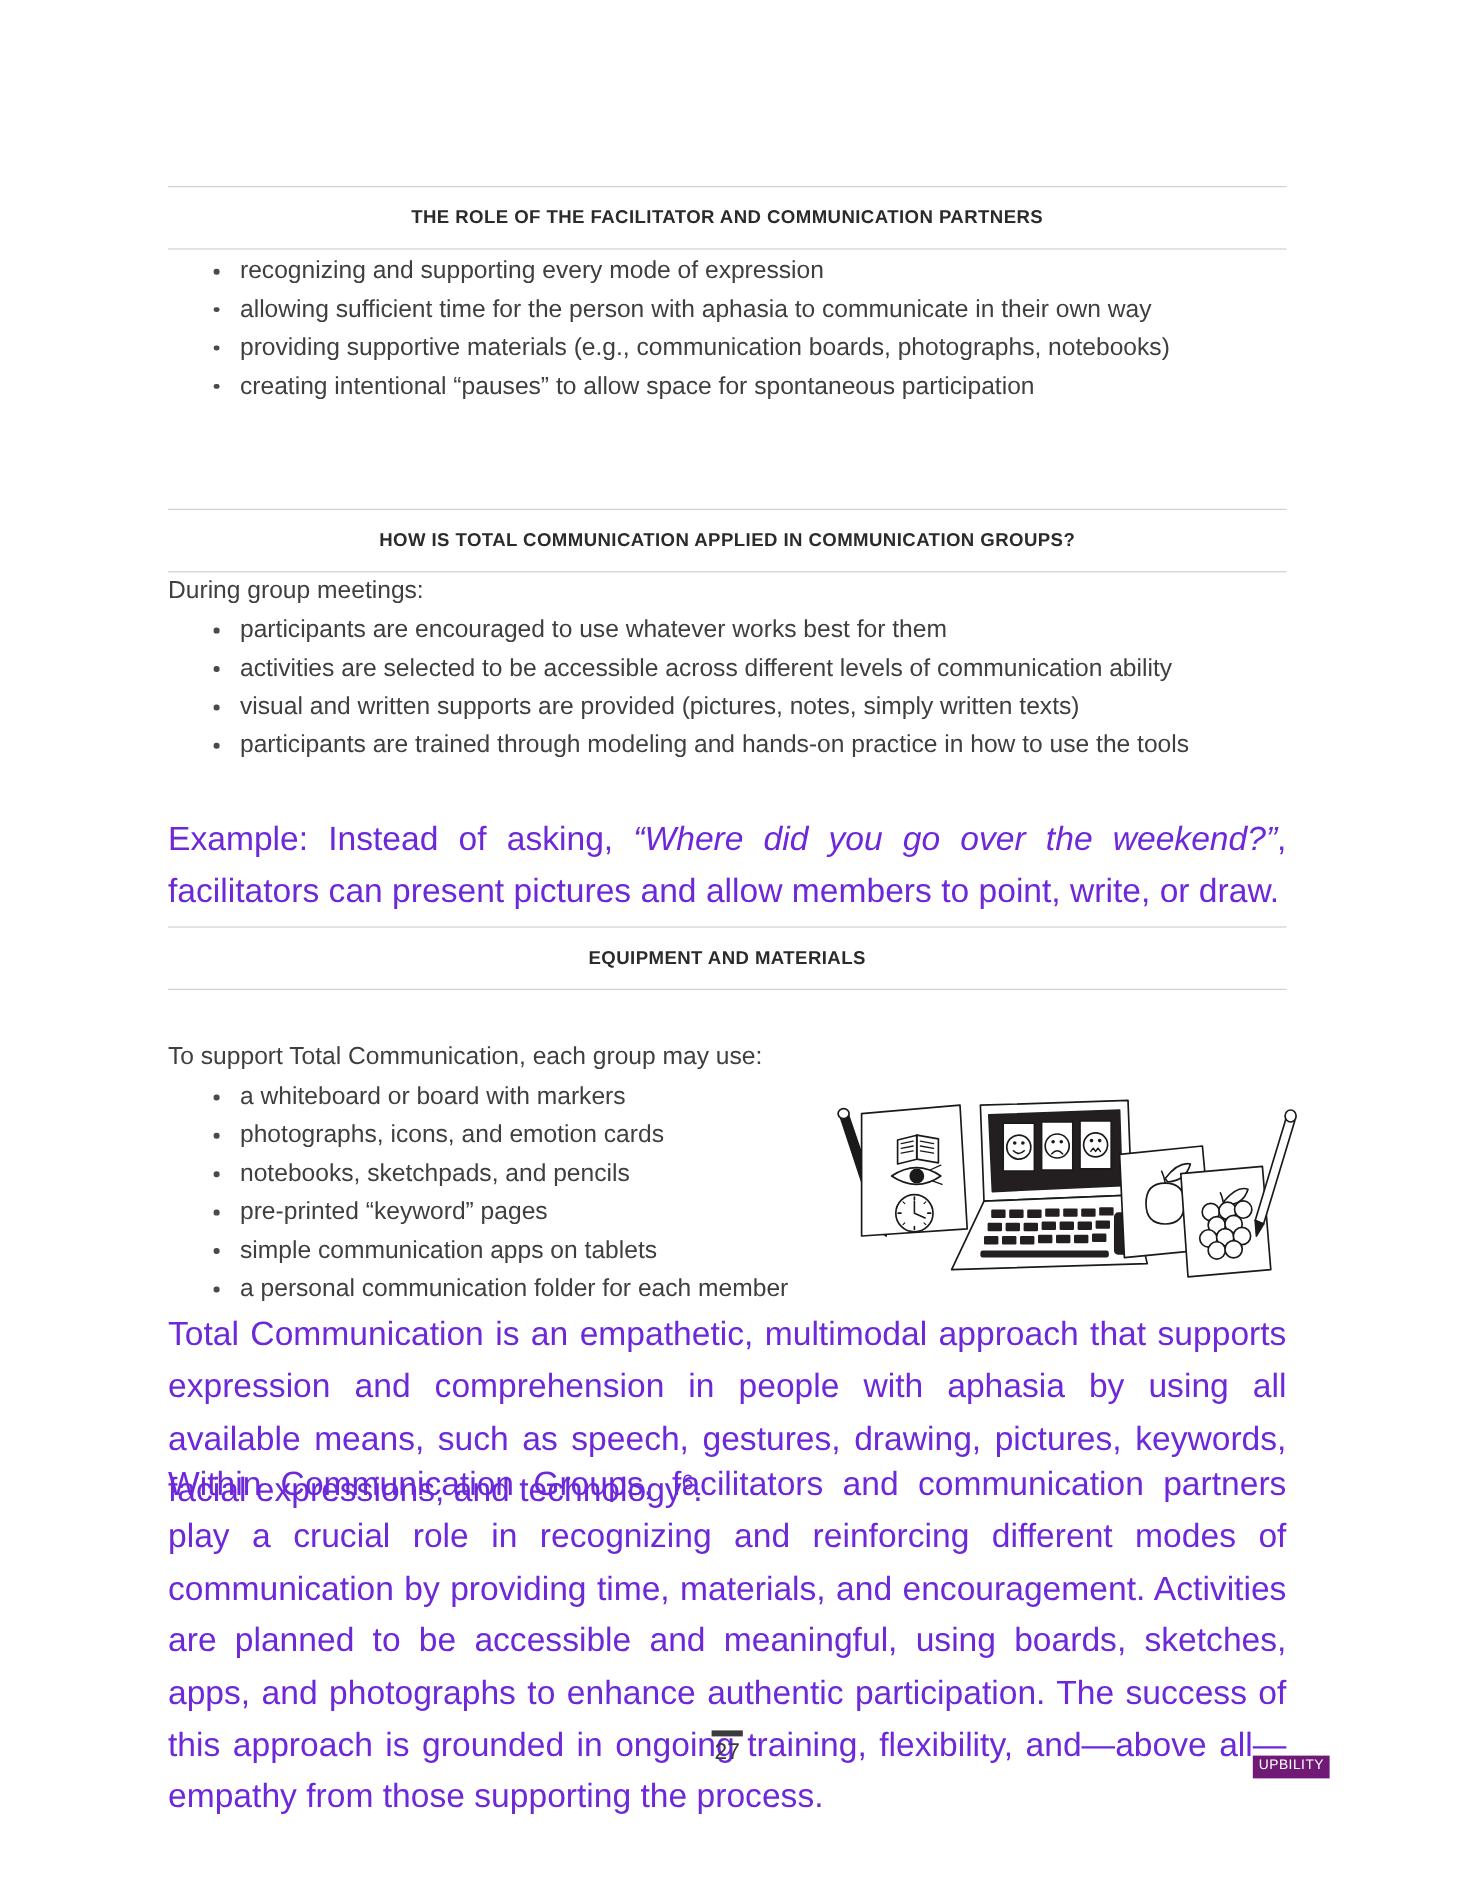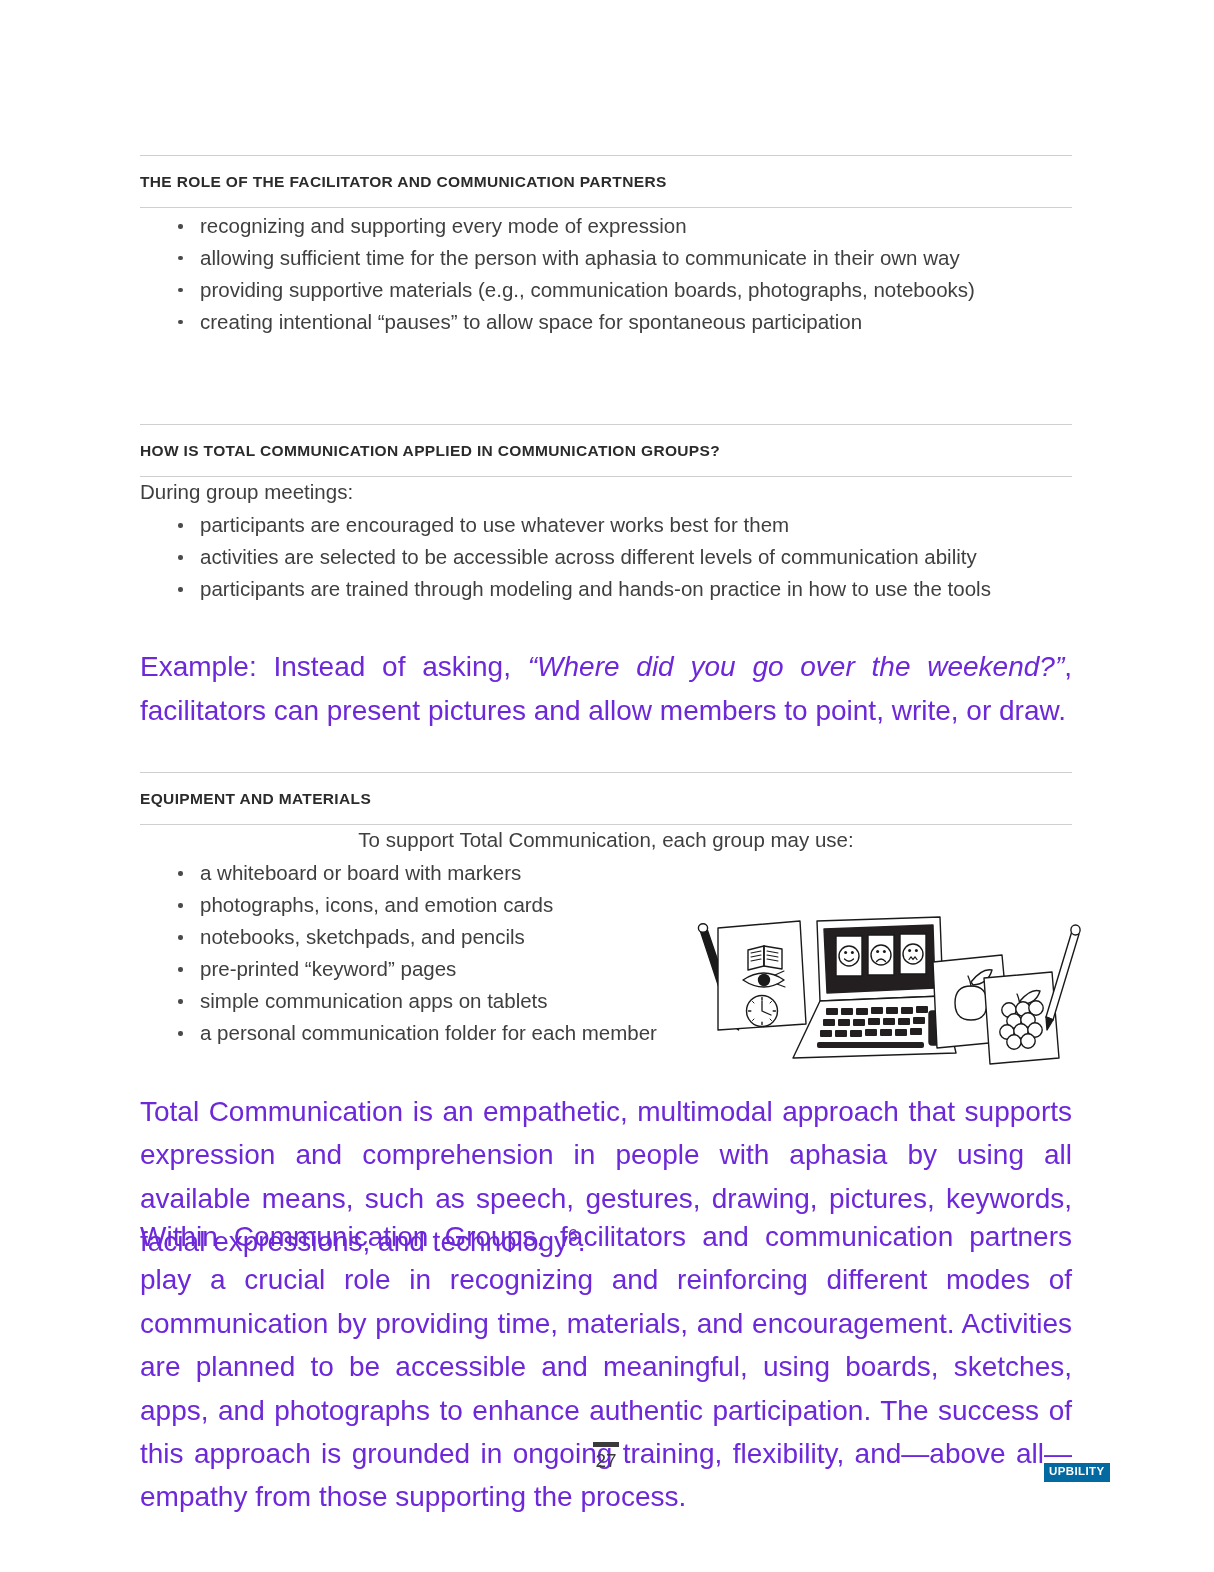--- a/index.html
+++ b/index.html
@@ -18,20 +18,21 @@
     left: 140px;
     top: 0;
     width: 932px;
     height: 1572px;
   }
 
   
   .section-head {
     border-top: 1px solid #cfcfcf;
     border-bottom: 1px solid #cfcfcf;
+    text-align: center;
     font-size: 15.5px;
     font-weight: bold;
     letter-spacing: 0.35px;
     color: #2b2b2b;
     padding: 17px 0 16px 0;
   }
 
   
   .lead {
     font-size: 20.5px;
@@ -99,24 +100,24 @@
   }
   .footer-page {
     font-size: 19px;
     color: #3b3b3b;
     line-height: 1;
   }
   .logo {
     position: absolute;
     left: 904px;
     top: 1463px;
-    background: #0369a1;
+    background: #701a75;
     color: #ffffff;
     font-size: 11.5px;
-    font-weight: bold;
+    font-weight: normal;
     letter-spacing: 0.4px;
     padding: 3px 5px 4px 5px;
     line-height: 1;
   }
 </style>
 </head>
 <body>
 
 <div class="page">
 
@@ -129,28 +130,29 @@
       <li>creating intentional “pauses” to allow space for spontaneous participation</li>
     </ul>
   </div>
 
   <div class="blk" style="top:424px;">
     <div class="section-head">HOW IS TOTAL COMMUNICATION APPLIED IN COMMUNICATION GROUPS?</div>
     <p class="lead" style="">During group meetings:</p>
     <ul class="bullets">
       <li>participants are encouraged to use whatever works best for them</li>
       <li>activities are selected to be accessible across different levels of communication ability</li>
+      <li>visual and written supports are provided (pictures, notes, simply written texts)</li>
       <li>participants are trained through modeling and hands-on practice in how to use the tools</li>
     </ul>
     <p class="para" style="margin-top:40px;"><span>Example: Instead of asking, </span><em>“Where did you go over the weekend?”</em><span>, facilitators can present pictures and allow members to point, write, or draw.</span></p>
   </div>
 
   <div class="blk" style="top:772px;">
     <div class="section-head">EQUIPMENT AND MATERIALS</div>
-    <p class="lead" style="text-align:center;">To support Total Communication, each group may use:</p>
+    <p class="lead" style="margin-top:41px;">To support Total Communication, each group may use:</p>
     <ul class="bullets">
       <li>a whiteboard or board with markers</li>
       <li>photographs, icons, and emotion cards</li>
       <li>notebooks, sketchpads, and pencils</li>
       <li>pre-printed “keyword” pages</li>
       <li>simple communication apps on tablets</li>
       <li>a personal communication folder for each member</li>
     </ul>
   </div>
 

